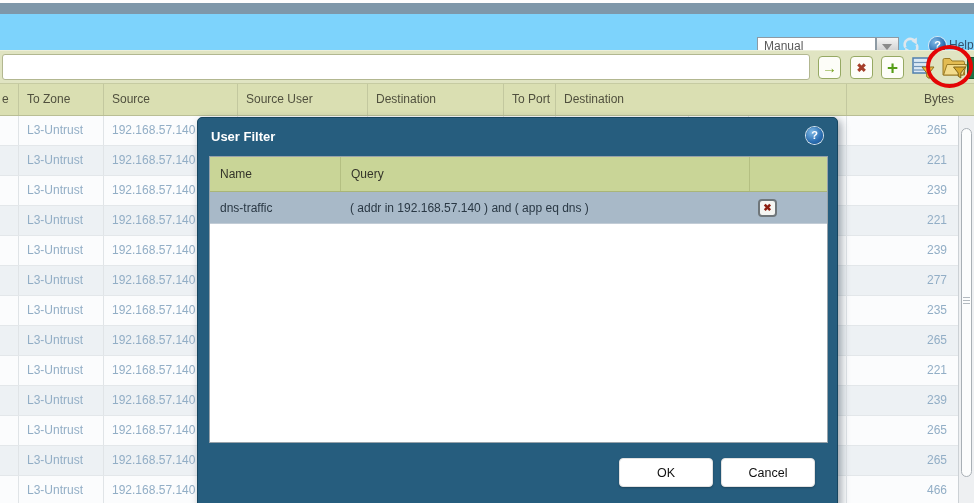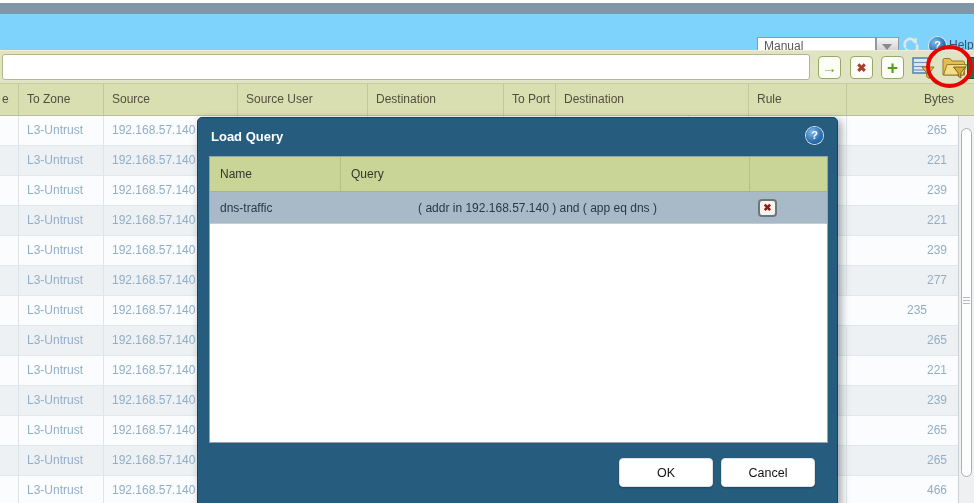--- a/index.html
+++ b/index.html
@@ -152,21 +152,20 @@
 
   <div class="tbl-header" id="log-header">
       <div class="th-cell first" style="left: 0px; width: 18px;">e</div>
       <div class="th-cell" style="left: 18px; width: 85px;">To Zone</div>
       <div class="th-cell" style="left: 103px; width: 134px;">Source</div>
       <div class="th-cell" style="left: 237px; width: 130px;">Source User</div>
       <div class="th-cell" style="left: 367px; width: 136px;">Destination</div>
       <div class="th-cell" style="left: 503px; width: 52px;">To Port</div>
       <div class="th-cell" style="left: 555px; width: 133px;">Destination</div>
       <div class="th-cell" style="left: 688px; width: 60px; margin-top: 37px;">Action</div>
-      <div class="th-cell" style="left: 748px; width: 98px;">Rule</div>
       <div class="th-cell num" style="left: 846px; width: 128px;">Bytes</div>
     </div>
 
   <div class="log-rows" id="log-rows">
       <div class="log-row">
         <div class="td-cell first" style="left: 0px; width: 18px;"></div>
         <div class="td-cell" style="left: 18px; width: 85px;">L3-Untrust</div>
         <div class="td-cell" style="left: 103px; width: 134px;">192.168.57.140</div>
         <div class="td-cell" style="left: 237px; width: 130px;"></div>
         <div class="td-cell" style="left: 367px; width: 136px;"></div>
@@ -239,21 +238,21 @@
       <div class="log-row">
         <div class="td-cell first" style="left: 0px; width: 18px;"></div>
         <div class="td-cell" style="left: 18px; width: 85px;">L3-Untrust</div>
         <div class="td-cell" style="left: 103px; width: 134px;">192.168.57.140</div>
         <div class="td-cell" style="left: 237px; width: 130px;"></div>
         <div class="td-cell" style="left: 367px; width: 136px;"></div>
         <div class="td-cell" style="left: 503px; width: 52px;"></div>
         <div class="td-cell" style="left: 555px; width: 133px;"></div>
         <div class="td-cell" style="left: 688px; width: 60px;"></div>
         <div class="td-cell" style="left: 748px; width: 98px;"></div>
-        <div class="td-cell num" style="left: 826px; width: 112px;">235</div>
+        <div class="td-cell num" style="left: 846px; width: 112px;">235</div>
       </div>
       <div class="log-row even">
         <div class="td-cell first" style="left: 0px; width: 18px;"></div>
         <div class="td-cell" style="left: 18px; width: 85px;">L3-Untrust</div>
         <div class="td-cell" style="left: 103px; width: 134px;">192.168.57.140</div>
         <div class="td-cell" style="left: 237px; width: 130px;"></div>
         <div class="td-cell" style="left: 367px; width: 136px;"></div>
         <div class="td-cell" style="left: 503px; width: 52px;"></div>
         <div class="td-cell" style="left: 555px; width: 133px;"></div>
         <div class="td-cell" style="left: 688px; width: 60px;"></div>
@@ -322,34 +321,34 @@
       </div>
     </div>
 
   <div class="scroll-track">
     <div class="scroll-thumb">
       <div class="thumb-grip"></div>
     </div>
   </div>
 
   <div class="dialog">
-    <div class="dlg-title">Load Query</div>
+    <div class="dlg-title">User Filter</div>
     <div class="dlg-help">
       <div class="help-circle">?</div>
     </div>
     <div class="dlg-body">
       <div class="dlg-head-row">
         <div class="dlg-th first" style="left:0;width:120px">Name</div>
         <div class="dlg-th" style="left:130px;width:419px">Query</div>
         <div class="dlg-th" style="left:539px;width:78px"></div>
       </div>
       <div id="dialog-rows">
           <div class="dlg-row">
             <div class="dlg-td" style="left: 0px; width: 120px;">dns-traffic</div>
-            <div class="dlg-td" style="left: 112px; width: 419px; padding-left: 12px; text-align: center;">( addr in 192.168.57.140 ) and ( app eq dns )</div>
+            <div class="dlg-td" style="left: 128px; width: 419px; padding-left: 12px;">( addr in 192.168.57.140 ) and ( app eq dns )</div>
             <button class="dlg-del">✖</button>
           </div>
         </div>
     </div>
     <button class="dlg-btn dlg-ok">OK</button>
     <button class="dlg-btn dlg-cancel">Cancel</button>
   </div>
 
 </div>
 

